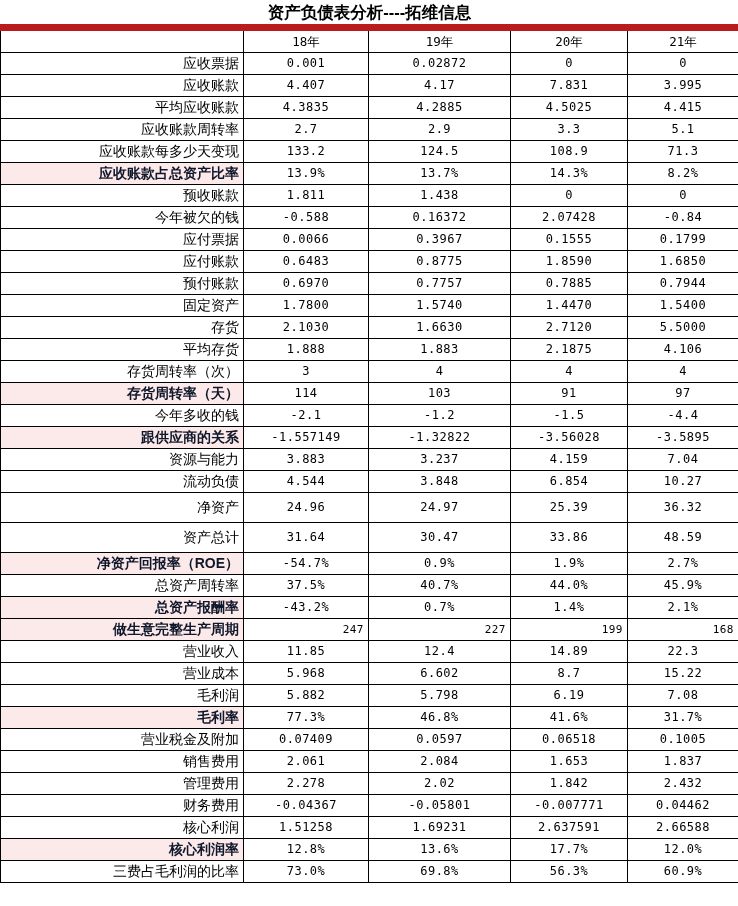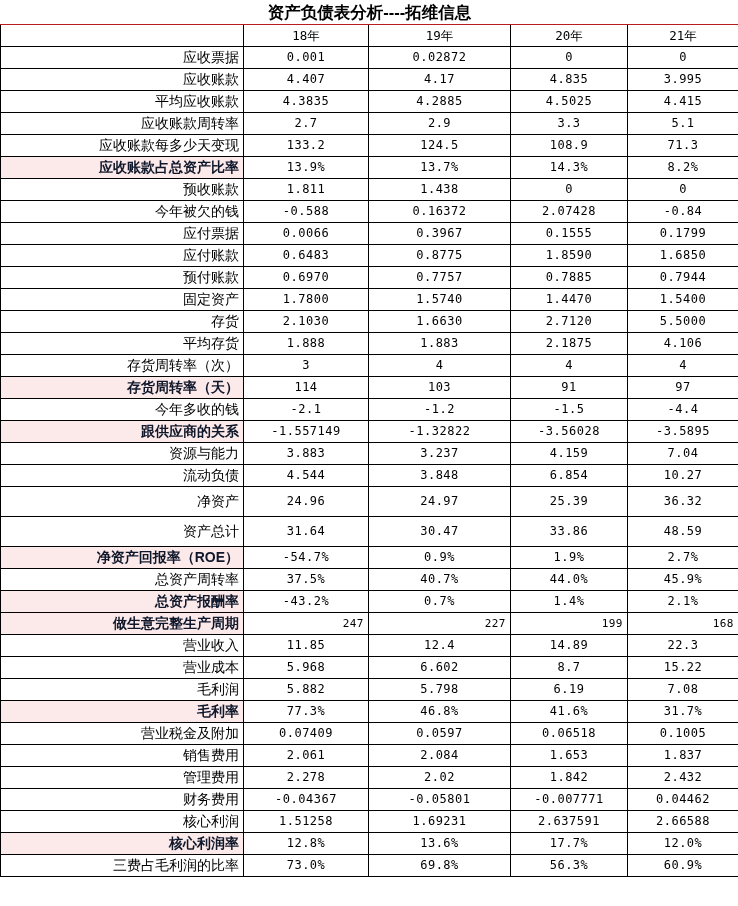--- a/index.html
+++ b/index.html
@@ -63,21 +63,21 @@
   }
   
   td.yr {
     text-align: center;
     font-family: "DejaVu Sans Mono", "Liberation Mono", monospace;
     font-size: 12.5px;
   }
   
   tr.title-row td {
     border: none;
-    border-bottom: 1px solid #b91c1c;
+    border-bottom: 7px solid #b91c1c;
     height: 24px;
   }
   td.doc-title {
     text-align: center;
     font-size: 16.5px;
     font-weight: bold;
     letter-spacing: 0px;
     color: #000000;
   }
   
@@ -133,21 +133,21 @@
           <td class="lbl">应收票据</td>
           <td class="num">0.001</td>
           <td class="num">0.02872</td>
           <td class="num">0</td>
           <td class="num">0</td>
         </tr>
         <tr>
           <td class="lbl">应收账款</td>
           <td class="num">4.407</td>
           <td class="num">4.17</td>
-          <td class="num">4.835</td>
+          <td class="num">7.831</td>
           <td class="num">3.995</td>
         </tr>
         <tr>
           <td class="lbl">平均应收账款</td>
           <td class="num">4.3835</td>
           <td class="num">4.2885</td>
           <td class="num">4.5025</td>
           <td class="num">4.415</td>
         </tr>
         <tr>

